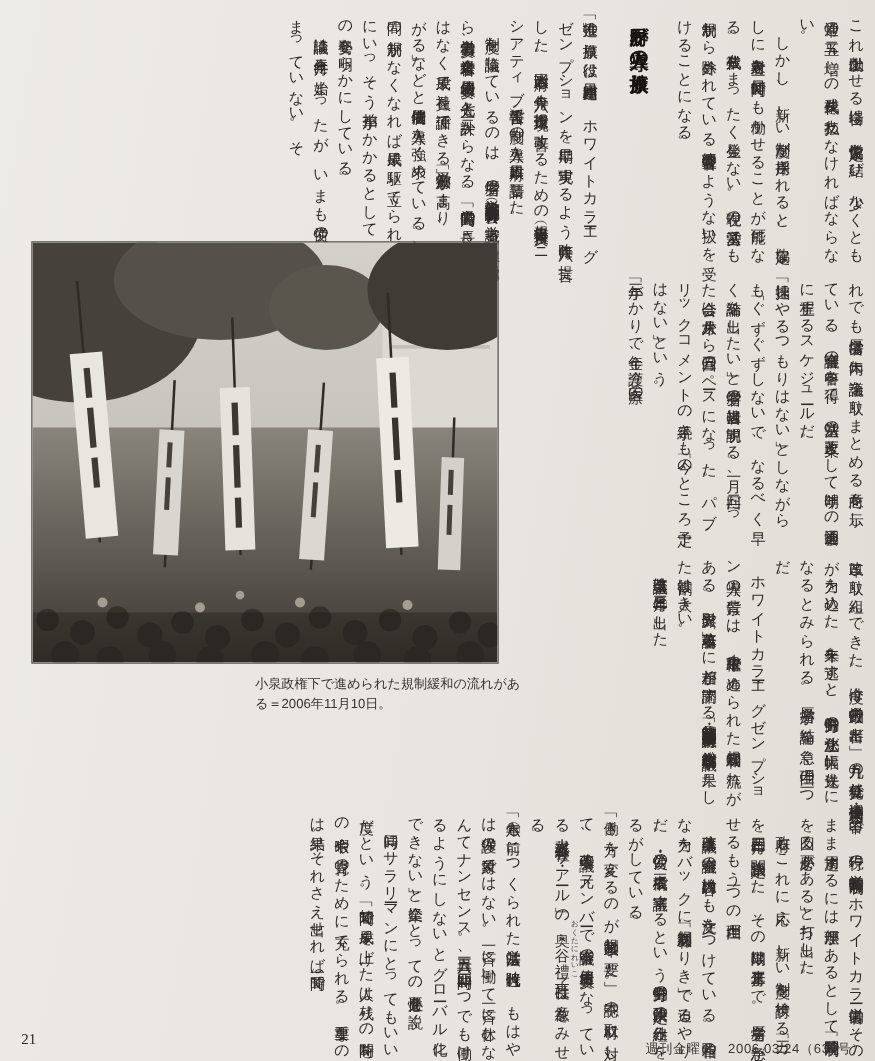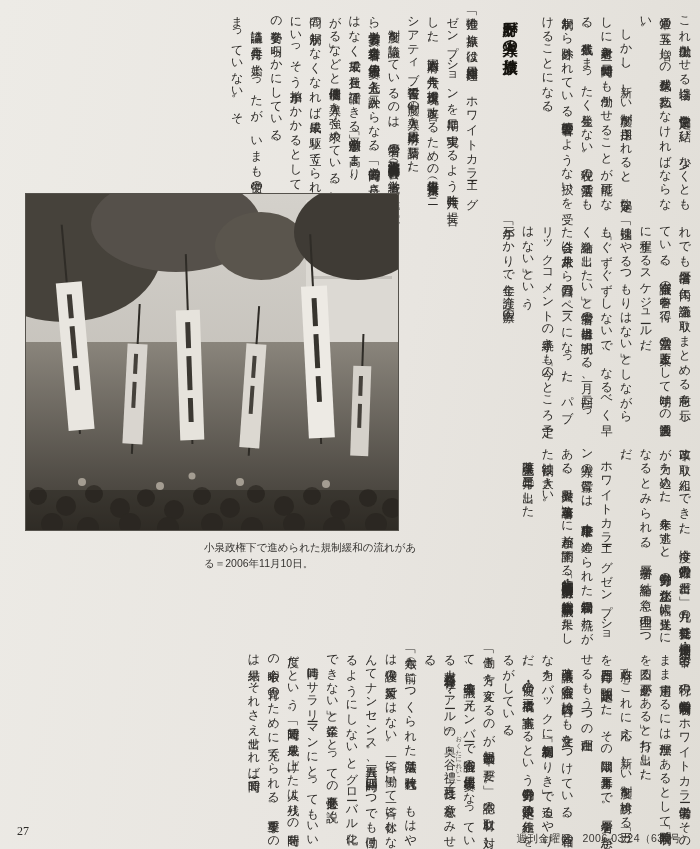--- a/index.html
+++ b/index.html
@@ -202,16 +202,16 @@
     <p>答申で、現行の労働時間規制をホワイトカラー労働者にそのまま適用するには無理があるとして「時間規制の適用除外を図る必要がある」と打ち出した。</p>
     <p>　政府もこれに応え、新しい制度を検討する「三カ年計画」を〇四年三月に閣議決定した。その期限は来年三月まで。厚労省を急がせるもう一つの理由だ。</p>
     <p>　改革会議は審議会の検討内容にも注文をつけている。首相の強大な力をバックに「規制緩和ありき」で迫るやり方だ。公・労・使の三者構成で審議するという労働分野の政策決定の仕組みを揺るがしている。</p>
     <p>
       <span>「働き方を変えるのが規制改革の要だ」。本誌の取材に対して、改革会議の元メンバーで審議会の使用者委員になっている人材派遣会社「ザ・アール」の</span><ruby><span>奥谷禮子</span><rt>おくたにれいこ</rt></ruby><span>社長は意欲をみせる。</span>
     </p>
     <p>「六〇年も前につくられた労基法は時代遅れ。もはや労働者は保護の対象ではない。一斉に働いて一斉に休むなんてナンセンス。三六五日、二四時間いつでも働けるようにしないとグローバル化に対応できない」と企業にとっての必要性を説く。</p>
     <p>　同時にサラリーマンにとってもいい制度だという。「短時間で成果を上げた人は残りの時間を自分の余暇や育児のために充てられる。重要なのは結果。それさえ出せれば一時間で</p>
   </div>
 
-  <div id="page-number">27</div>
+  <div id="page-number">21</div>
   <div id="magazine-info">週刊金曜日　2006.03.24（632号）</div>
 
 </div>
 
 </body></html>

